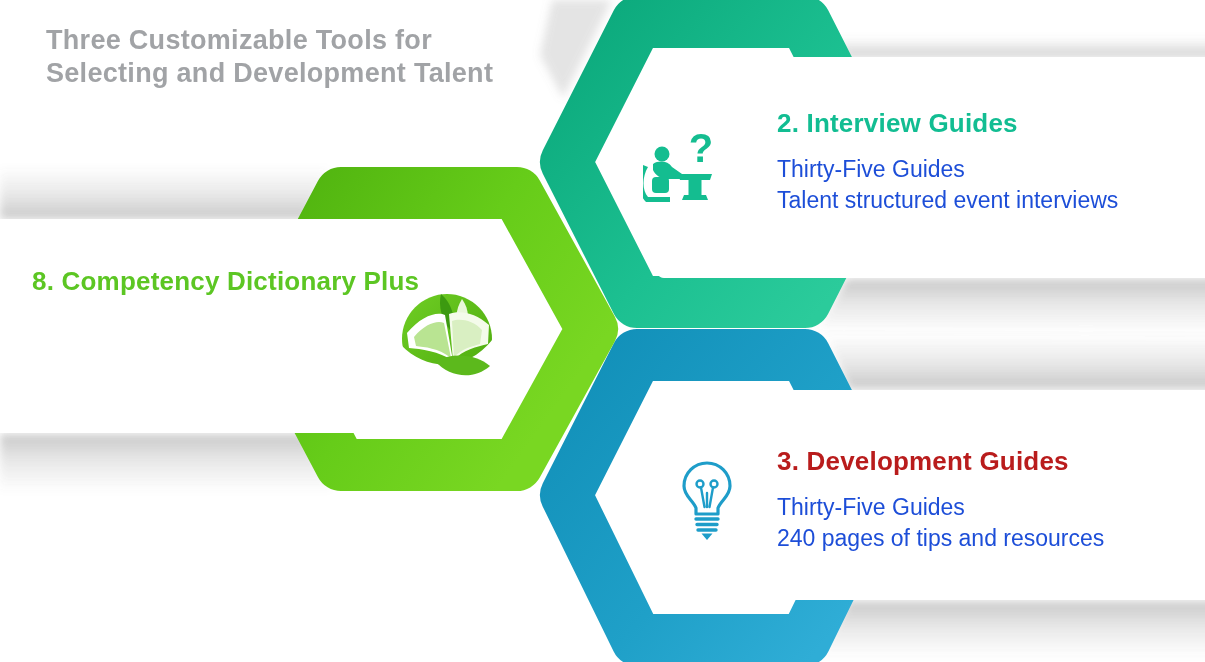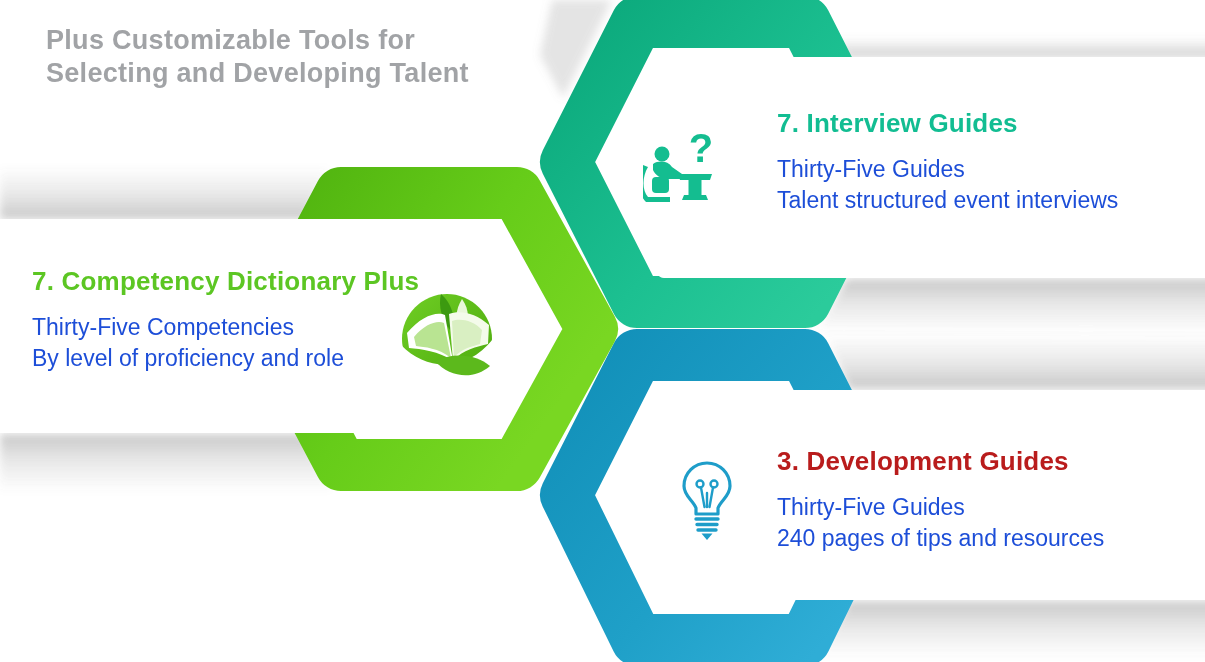--- a/index.html
+++ b/index.html
@@ -75,31 +75,27 @@
     <path d="M 566 162 L 637 22 L 805 22 L 876 162 L 805 302 L 637 302 Z" fill="none" stroke="url(#gTeal)" stroke-width="52" stroke-linejoin="round"></path>
     <path d="M 566 495 L 637 355 L 805 355 L 876 495 L 805 640 L 637 640 Z" fill="none" stroke="url(#gBlue)" stroke-width="52" stroke-linejoin="round"></path>
     <path d="M 269 329 L 341 193 L 517 193 L 592 329 L 517 465 L 341 465 Z" fill="none" stroke="url(#gGreen)" stroke-width="52" stroke-linejoin="round"></path>
 
     <path d="M -10 226 L 488 226 L 549 326 L 488 426 L -10 426 Z" fill="#ffffff" stroke="#ffffff" stroke-width="14" stroke-linejoin="round"></path>
     <path d="M 611 167 L 664 64 L 1215 64 L 1215 271 L 664 271 Z" fill="#ffffff" stroke="#ffffff" stroke-width="14" stroke-linejoin="round"></path>
     <path d="M 611 495 L 664 397 L 1215 397 L 1215 593 L 664 593 Z" fill="#ffffff" stroke="#ffffff" stroke-width="14" stroke-linejoin="round"></path>
   </svg>
 
   <div class="abs title">
-    <div>Plus Customizable Tools for</div>
-    <div>Selecting and Developing Talent</div>
+    <div>Three Customizable Tools for</div>
+    <div>Selecting and Development Talent</div>
   </div>
 
-  <div class="abs heading h-green pos-h1">7. Competency Dictionary Plus</div>
-  <div class="abs body-text pos-b1">
-    <div>Thirty-Five Competencies</div>
-    <div>By level of proficiency and role</div>
-  </div>
+  <div class="abs heading h-green pos-h1">8. Competency Dictionary Plus</div>
 
-  <div class="abs heading h-teal pos-h2">7. Interview Guides</div>
+  <div class="abs heading h-teal pos-h2">2. Interview Guides</div>
   <div class="abs body-text pos-b2">
     <div>Thirty-Five Guides</div>
     <div>Talent structured event interviews</div>
   </div>
 
   <div class="abs heading h-blue pos-h3">3. Development Guides</div>
   <div class="abs body-text pos-b3">
     <div>Thirty-Five Guides</div>
     <div>240 pages of tips and resources</div>
   </div>

